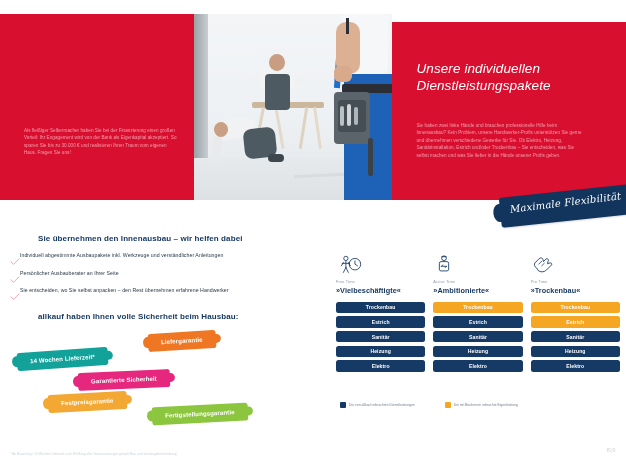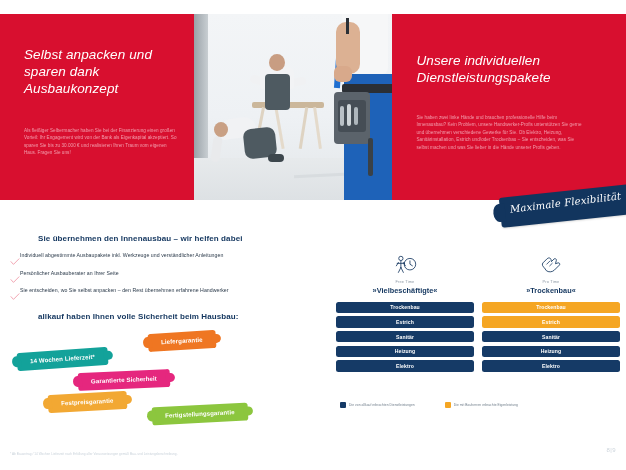--- a/index.html
+++ b/index.html
@@ -9,21 +9,21 @@
     font-family:"Liberation Sans", sans-serif;
     overflow:hidden;
     position:relative;
   }
   .page{position:relative;width:626px;height:470px;overflow:hidden;background:#fff;}
 
   
   .hero{position:absolute;left:0;top:14px;width:626px;height:186px;display:flex;}
   .hero-left{width:205px;height:186px;background:#d80f2f;position:relative;}
   .hero-photo{width:210px;height:186px;position:relative;overflow:hidden;background:#e8ecef;}
-  .hero-right{width:247px;height:186px;background:#d80f2f;position:relative;}
+  .hero-right{width:247px;height:186px;background:#d80f2f;position:relative;margin-top:8px;}
 
   .hero-h{
     font-style:italic;font-weight:400;color:#ffffff;
     font-size:13.5px;line-height:17px;letter-spacing:.1px;
     position:absolute;
   }
   .hero-left .hero-h{left:24px;top:32px;width:170px;}
   .hero-right .hero-h{left:24px;top:38px;width:180px;}
 
   .hero-p{
@@ -107,21 +107,21 @@
   .badge::after{content:"";position:absolute;right:-5px;top:4px;width:9px;height:calc(100% - 9px);background:inherit;border-radius:0 60% 60% 0;}
   #b-liefer{left:148px;top:6px;background:#ef7622;transform:rotate(-3.5deg);}
   #b-wochen{left:17px;top:24px;background:#13a29a;transform:rotate(-4deg);}
   #b-garant{left:78px;top:45px;background:#e5277e;transform:rotate(-2.5deg);}
   #b-fest{left:48px;top:67px;background:#f2a833;transform:rotate(-3deg);}
   #b-fertig{left:152px;top:79px;background:#8cc63e;transform:rotate(-3deg);}
 
   
   .packages{position:absolute;left:336px;top:252px;width:284px;}
   .pkg-cols{display:flex;gap:8px;}
-  .pkg-col{flex:1;display:flex;flex-direction:column;align-items:center;}
+  .pkg-col{flex:1;display:flex;flex-direction:column;align-items:flex-start;}
   .pkg-icon{height:24px;display:flex;align-items:flex-end;justify-content:center;}
   .pkg-sub{font-size:3.9px;color:#8e9aa6;margin-top:3px;letter-spacing:.15px;}
   .pkg-name{font-size:7.3px;font-weight:bold;color:#12355e;margin-top:1.5px;letter-spacing:.05px;white-space:nowrap;}
   .pkg-rows{width:100%;margin-top:7px;}
   .pkg-cell{
     height:11.5px;border-radius:2.5px;margin-bottom:3.2px;
     display:flex;align-items:center;justify-content:center;
     font-size:5.1px;font-weight:bold;color:#ffffff;letter-spacing:.1px;
   }
   .cell-navy{background:#153a66;}
@@ -145,21 +145,20 @@
 </head>
 <body>
 
 <div class="page">
 
   <div class="top-white"></div>
 
   <div class="hero">
 
     <div class="hero-left">
-      <div class="hero-h">Selbst anpacken und sparen dank Ausbaukonzept</div>
       <div class="hero-p">Als fleißiger Selbermacher haben Sie bei der Finanzierung einen großen Vorteil: Ihr Engagement wird von der Bank als Eigenkapital akzeptiert. So sparen Sie bis zu 30.000 € und realisieren Ihren Traum vom eigenen Haus. Fragen Sie uns!</div>
     </div>
 
     <div class="hero-photo">
       <div class="ph-bg"></div>
       <div class="ph-wall"></div>
       <div class="ph-floor"></div>
       <div class="ph-blur">
         <div class="ph-table"></div>
         <div class="ph-leg1"></div>
@@ -260,20 +259,39 @@
         <div class="pkg-name">»Vielbeschäftigte«</div>
         <div class="pkg-rows">
           <div class="pkg-cell cell-navy">Trockenbau</div>
           <div class="pkg-cell cell-navy">Estrich</div>
           <div class="pkg-cell cell-navy">Sanitär</div>
           <div class="pkg-cell cell-navy">Heizung</div>
           <div class="pkg-cell cell-navy">Elektro</div>
         </div>
       </div>
 
+      <div class="pkg-col">
+        <div class="pkg-icon">
+          <svg viewBox="0 0 26 26" width="22" height="22">
+            <circle cx="13" cy="5" r="2.8" fill="none" stroke="#12355e" stroke-width="1"></circle>
+            <path d="M9.5 9 h7 a2 2 0 0 1 2 2 v7 a2 2 0 0 1 -2 2 h-7 a2 2 0 0 1 -2 -2 v-7 a2 2 0 0 1 2 -2 z" fill="none" stroke="#12355e" stroke-width="1"></path>
+            <path d="M10 14.5 h6 M10 14.5 l1.6 -1.6 M16 14.5 l-1.6 1.6" fill="none" stroke="#12355e" stroke-width="1" stroke-linecap="round"></path>
+            <path d="M10.5 3.2 h5" fill="none" stroke="#12355e" stroke-width="1" stroke-linecap="round"></path>
+          </svg>
+        </div>
+        <div class="pkg-sub">Active Time</div>
+        <div class="pkg-name">»Ambitionierte«</div>
+        <div class="pkg-rows">
+          <div class="pkg-cell cell-orange">Trockenbau</div>
+          <div class="pkg-cell cell-navy">Estrich</div>
+          <div class="pkg-cell cell-navy">Sanitär</div>
+          <div class="pkg-cell cell-navy">Heizung</div>
+          <div class="pkg-cell cell-navy">Elektro</div>
+        </div>
+      </div>
 
       <div class="pkg-col">
         <div class="pkg-icon">
           <svg viewBox="0 0 28 26" width="24" height="22">
             <path d="M6 16 c-2 -1 -3 -4 -1.5 -5.5 l5 -5 c1.5 -1.5 4 -1 4.5 1 l0.5 2.5 l3 -3 c1.2 -1.2 3.2 -0.2 2.8 1.5 l-1 4 l3 -1 c1.6 -0.5 2.8 1.4 1.6 2.6 l-6 6 c-2.5 2.5 -7 2.6 -9.5 0.5 z" fill="none" stroke="#12355e" stroke-width="1" stroke-linejoin="round"></path>
             <path d="M9 12 l3.5 -3.5 M12.5 14 l3 -3" fill="none" stroke="#12355e" stroke-width="0.9" stroke-linecap="round"></path>
           </svg>
         </div>
         <div class="pkg-sub">Pro Time</div>
         <div class="pkg-name">»Trockenbau«</div>

